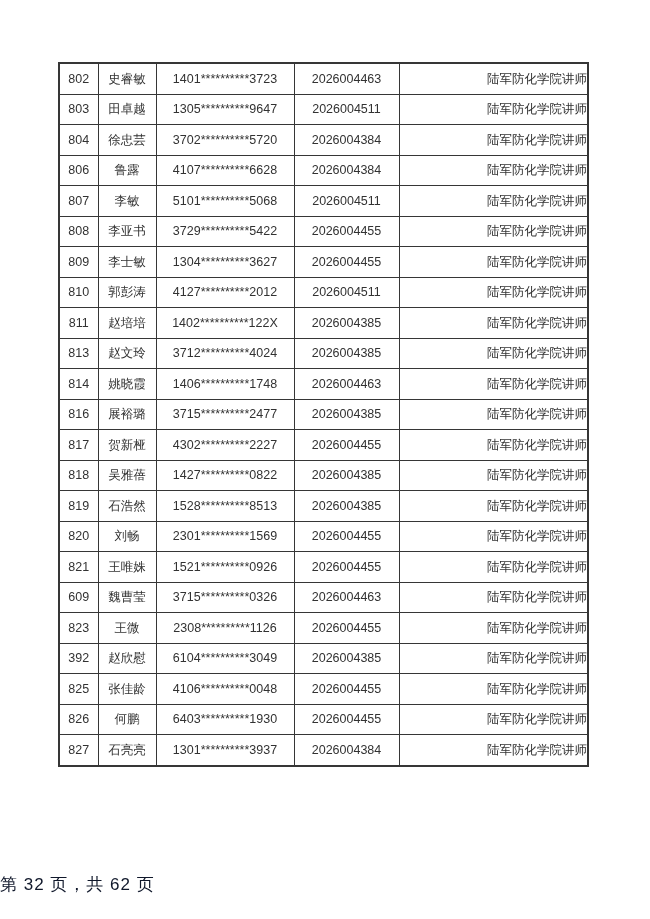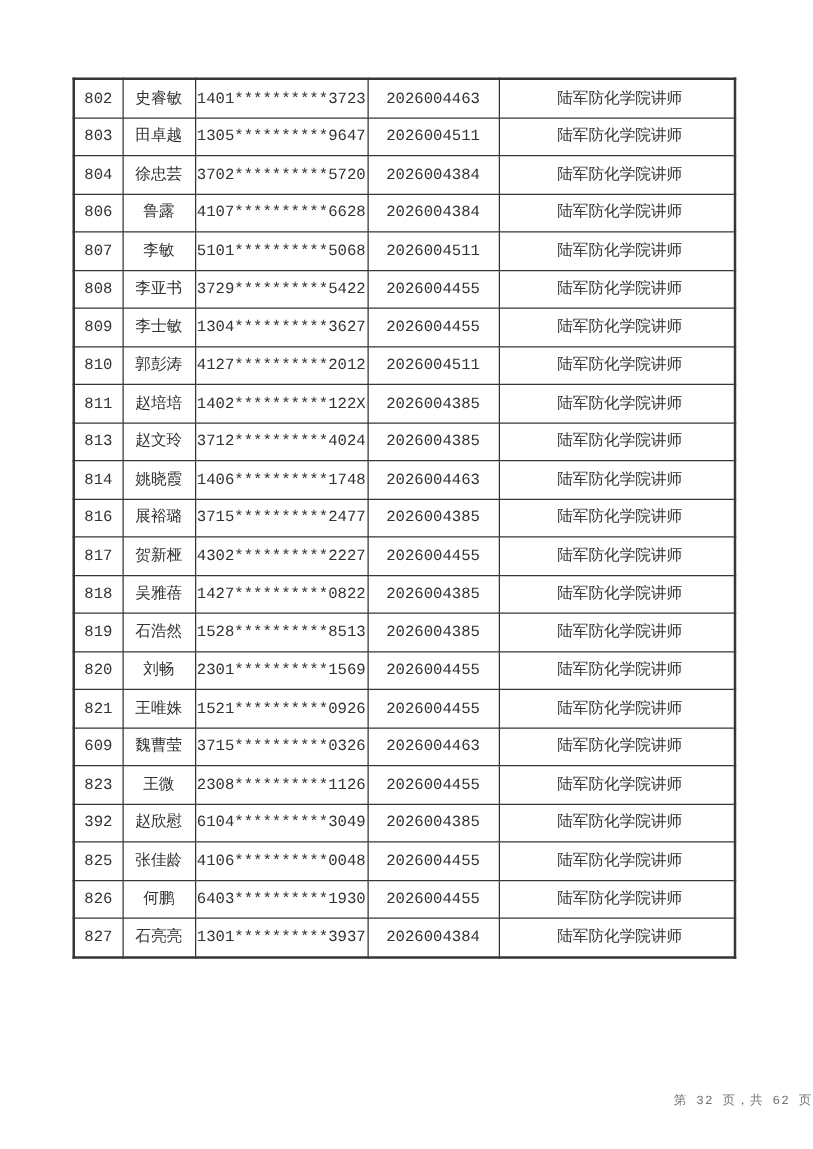--- a/index.html
+++ b/index.html
@@ -5,21 +5,21 @@
   html, body {
     margin: 0;
     padding: 0;
     background: #ffffff;
   }
   .page {
     position: relative;
     width: 650px;
     height: 919px;
     background: #ffffff;
-    font-family: Liberation Mono, monospace;
+    font-family: Liberation Sans, sans-serif;
     color: #323232;
     overflow: hidden;
   }
   table.roster {
     position: absolute;
     left: 58px;
     top: 62px;
     width: 529px;
     border-collapse: collapse;
     table-layout: fixed;
@@ -31,31 +31,31 @@
     padding: 0;
     font-size: 12.5px;
     line-height: 1;
     text-align: center;
     vertical-align: middle;
     white-space: nowrap;
     overflow: hidden;
     color: #323232;
   }
   table.roster td.col-title {
-    text-align: center;
+    text-align: right;
     padding-left: 5px;
   }
   .footer {
     position: absolute;
     left: 0;
     top: 873px;
     width: 650px;
-    text-align: right;
-    font-size: 10px;
-    color: #737373;
+    text-align: left;
+    font-size: 17px;
+    color: #0f172a;
     letter-spacing: 1px;
   }
 </style>
 </head>
 <body>
 
 <div class="page">
 
   <table class="roster">
     <colgroup>

